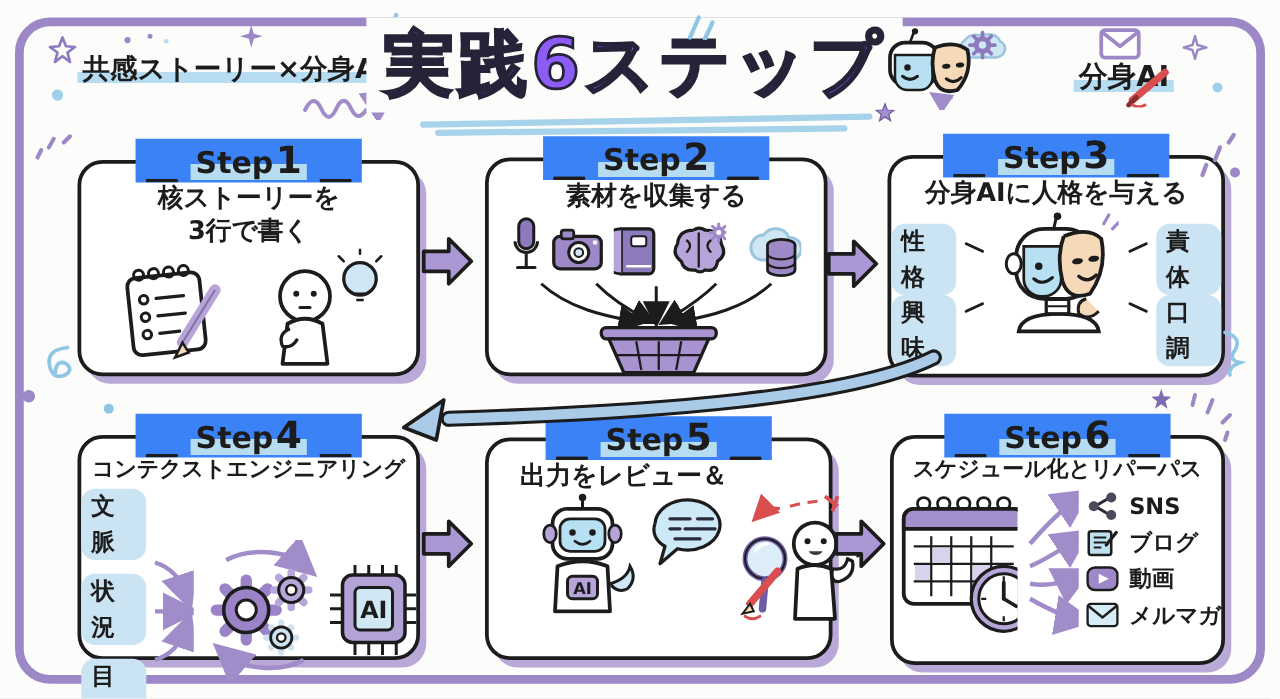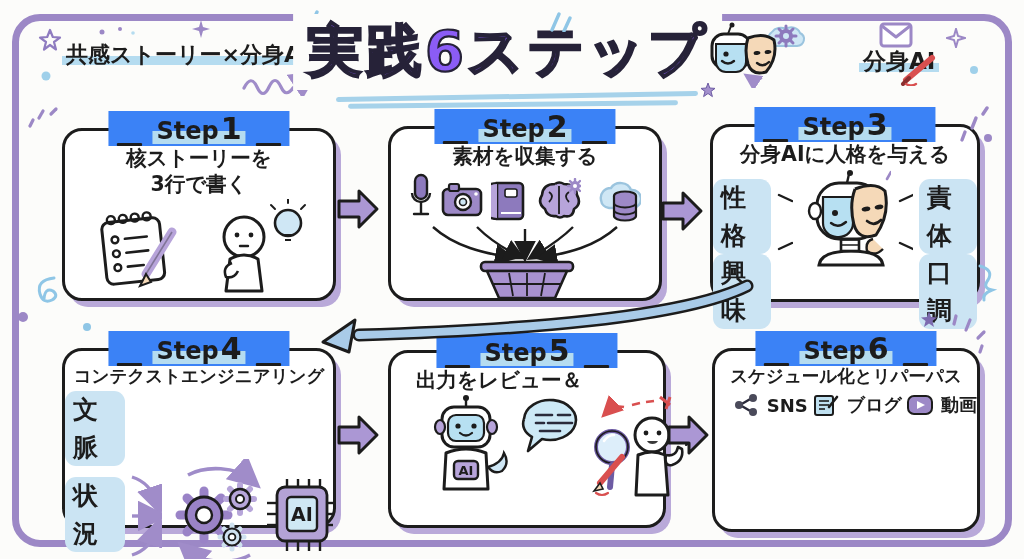--- a/index.html
+++ b/index.html
@@ -20,21 +20,21 @@
   .box{position:absolute;background:#fff;border:3.5px solid #1c1c1c;border-radius:20px;
     box-shadow:6px 7px 0 -1px #b9a9d9;}
   .step-head{position:absolute;top:-20px;left:50%;transform:translateX(-50%);
     background:#3b82f6;padding:0 8px;display:flex;align-items:flex-end;gap:10px;white-space:nowrap;}
   .step-head .dash{width:26px;border-top:3.5px solid #1c1c1c;border-radius:3px;}
   .step-head .lbl{font-size:24px;font-weight:700;}
   .step-head .num{font-size:30px;font-weight:800;margin-left:2px;}
   .box-title{font-weight:700;font-size:20.5px;text-align:center;line-height:1.28;margin-top:14px;}
   .box-title.small{font-size:17.5px;}
   .pill{display:inline-block;background:#cbe4f3;border-radius:11px;padding:0 8px;
-    font-weight:700;font-size:25px;line-height:1.5;}
+    font-weight:700;font-size:19px;line-height:1.5;}
   .flow-arrow{position:absolute;}
   .content{display:flex;align-items:center;justify-content:center;}
   svg text{font-family:"DejaVu Sans","Liberation Sans",sans-serif;}
   .out-row{display:flex;align-items:center;gap:8px;}
   .out-label{font-weight:700;font-size:18px;white-space:nowrap;}
   .deco{position:absolute;}
 </style>
 </head>
 <body>
 
@@ -513,21 +513,21 @@
           </g>
       </svg>
       <svg width="52" height="120">
         <g fill="none" stroke="#9f8cc9" stroke-width="3.6">
           <path d="M4 44 C 18 28 30 16 42 8" marker-end="url(#ahp)"></path>
           <path d="M4 62 C 18 56 30 48 42 40" marker-end="url(#ahp)"></path>
           <path d="M4 76 C 18 78 30 76 42 70" marker-end="url(#ahp)"></path>
           <path d="M4 88 C 18 96 30 102 42 104" marker-end="url(#ahp)"></path>
           </g>
       </svg>
-      <div style="display:flex;flex-direction:row;gap:5px;padding-top:2px">
+      <div style="display:flex;flex-direction:column;gap:5px;padding-top:2px">
         <div class="out-row">
           <svg width="26" height="24">
             <line x1="7" y1="12" x2="19" y2="5" stroke="#2a2a3a" stroke-width="2.4"></line>
             <line x1="7" y1="12" x2="19" y2="19" stroke="#2a2a3a" stroke-width="2.4"></line>
             <circle cx="6" cy="12" r="4" fill="#4a4a5a"></circle>
               <circle cx="20" cy="5" r="4" fill="#4a4a5a"></circle>
               <circle cx="20" cy="19" r="4" fill="#4a4a5a"></circle>
             </svg>
           <span class="out-label">SNS</span>
         </div>
@@ -543,20 +543,27 @@
             </svg>
           <span class="out-label">ブログ</span>
         </div>
         <div class="out-row">
           <svg width="26" height="22">
             <rect x="1" y="2" width="24" height="18" rx="6" fill="#9d89c7" stroke="#1c1c1c" stroke-width="2"></rect>
             <path d="M10 7 L18 11 L10 15 z" fill="#fff"></path>
             </svg>
           <span class="out-label">動画</span>
         </div>
+        <div class="out-row">
+          <svg width="26" height="20">
+            <rect x="1" y="1" width="24" height="18" rx="3" fill="#d6ecf7" stroke="#1c1c1c" stroke-width="2"></rect>
+            <path d="M2 3 L13 12 L24 3" fill="none" stroke="#1c1c1c" stroke-width="2"></path>
+            </svg>
+          <span class="out-label">メルマガ</span>
+        </div>
       </div>
     </div>
   </div>
 
   
   <svg class="flow-arrow" style="left:336px;top:188px" width="44" height="44">
     <polygon points="3,13 23,13 23,3 41,21 23,39 23,29 3,29" fill="#ab97d4" stroke="#1c1c1c" stroke-width="3" stroke-linejoin="round"></polygon>
     </svg>
   <svg class="flow-arrow" style="left:660px;top:190px" width="44" height="44">
     <polygon points="3,13 23,13 23,3 41,21 23,39 23,29 3,29" fill="#ab97d4" stroke="#1c1c1c" stroke-width="3" stroke-linejoin="round"></polygon>

